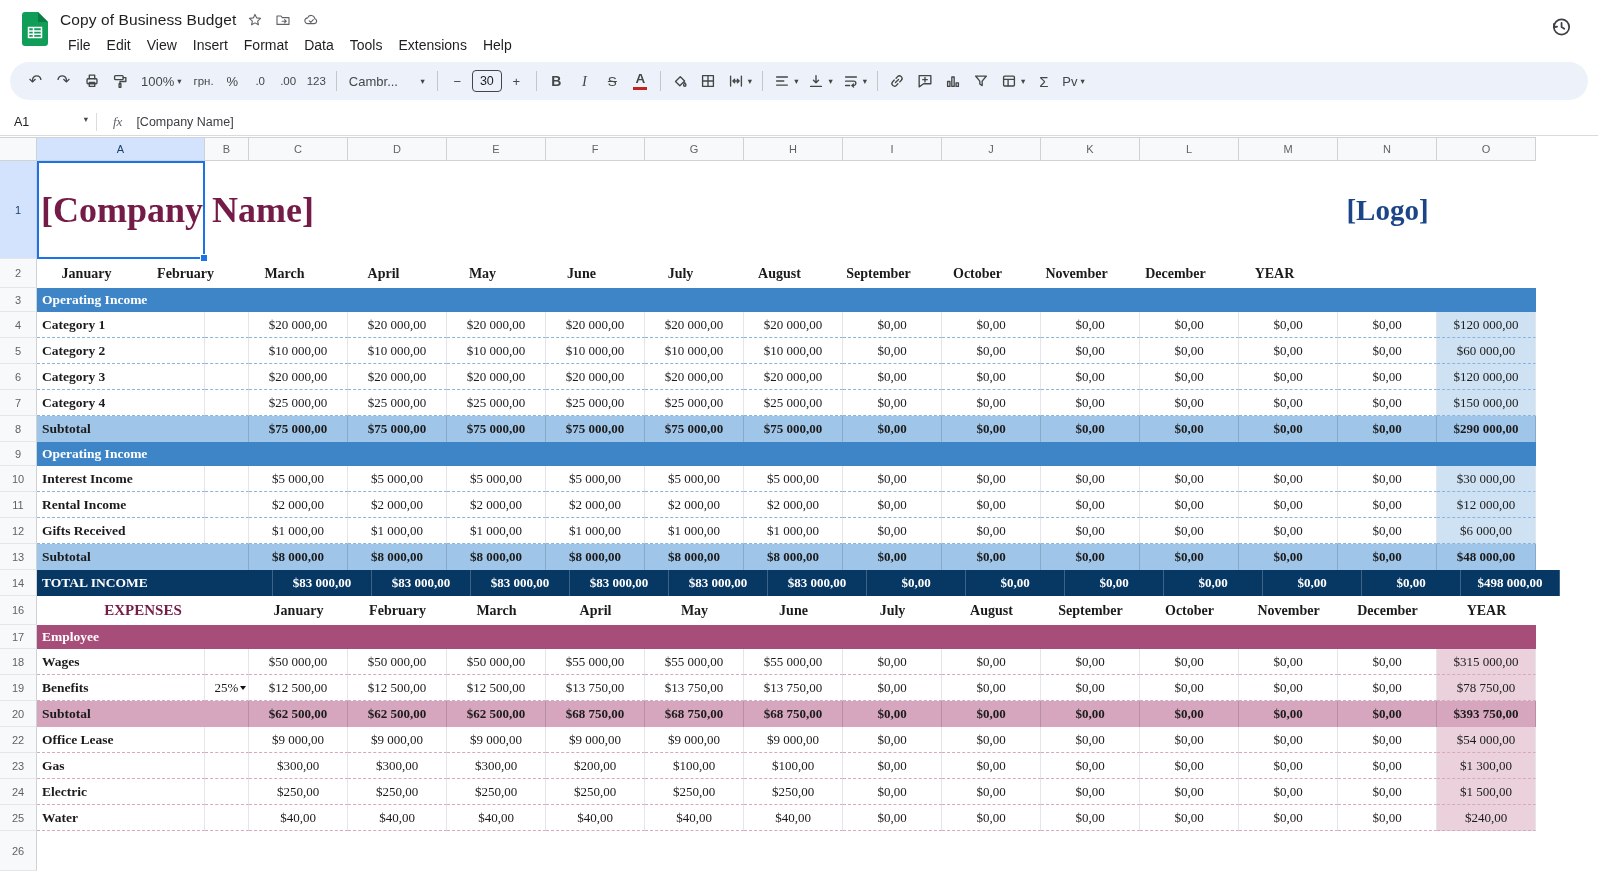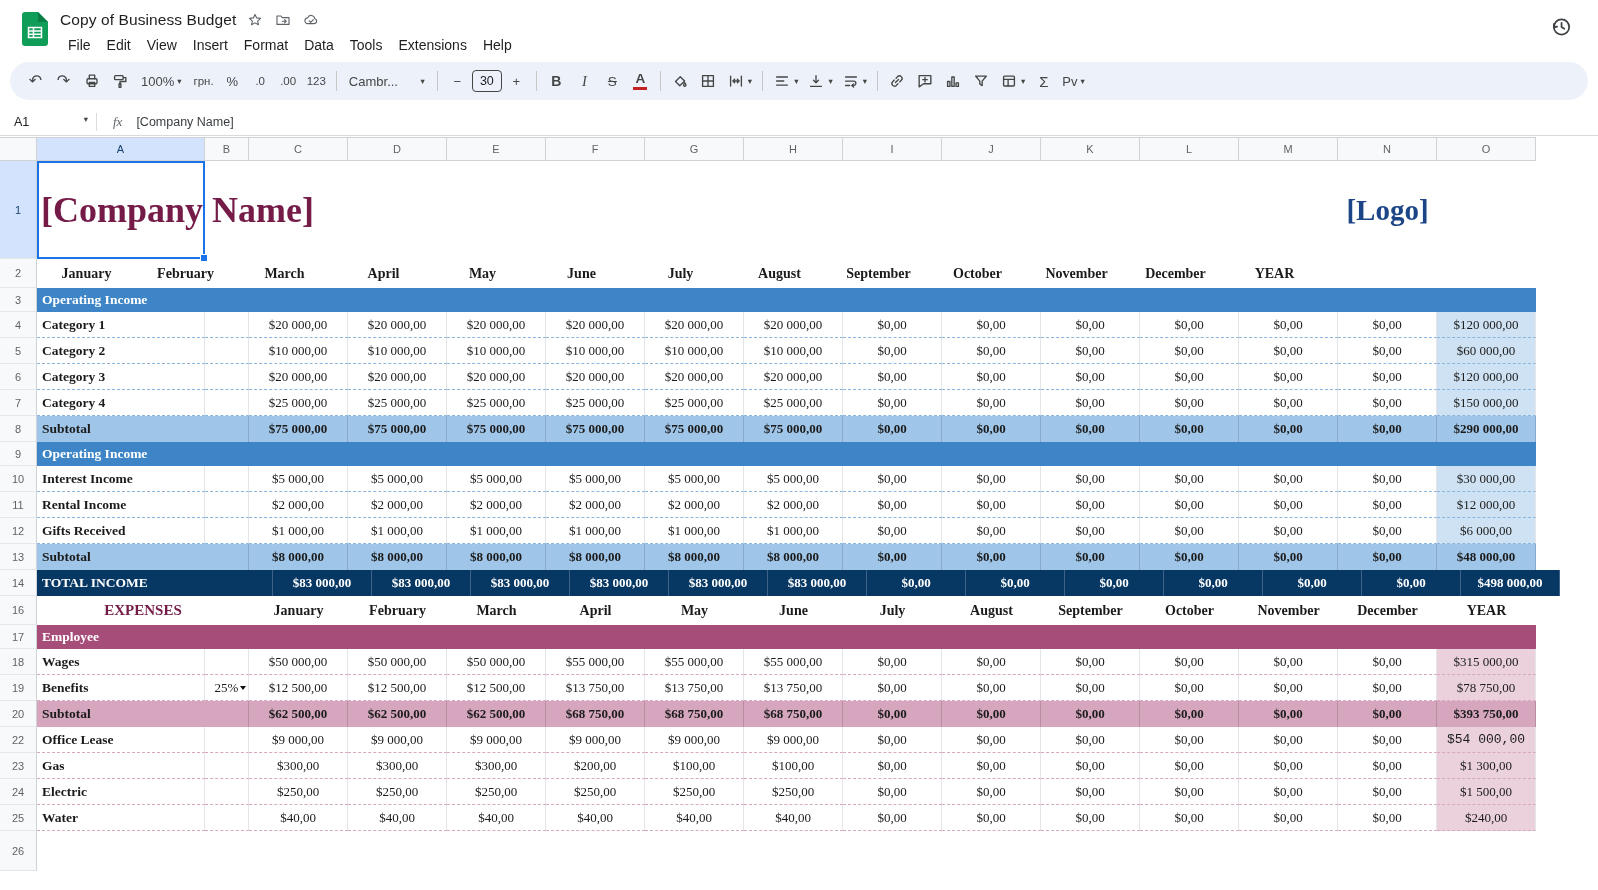--- a/index.html
+++ b/index.html
@@ -600,21 +600,21 @@
         <div class="cell val" style="width: 99px;">$9 000,00</div>
         <div class="cell val" style="width: 99px;">$9 000,00</div>
         <div class="cell val" style="width: 99px;">$9 000,00</div>
         <div class="cell val" style="width: 99px;">$9 000,00</div>
         <div class="cell val" style="width: 99px;">$0,00</div>
         <div class="cell val" style="width: 99px;">$0,00</div>
         <div class="cell val" style="width: 99px;">$0,00</div>
         <div class="cell val" style="width: 99px;">$0,00</div>
         <div class="cell val" style="width: 99px;">$0,00</div>
         <div class="cell val" style="width: 99px;">$0,00</div>
-        <div class="cell val year" style="width: 99px; font-family: Liberation Mono, monospace;">$54 000,00</div>
+        <div class="cell val year" style="width: 99px;">$54 000,00</div>
       </div>
       <div class="grow rt-data t-expense" style="height: 26px;">
         <div class="rowh">23</div>
         <div class="cell label" style="width: 168px;">Gas</div>
         <div class="cell pct" style="width: 44px;"></div>
         <div class="cell val" style="width: 99px;">$300,00</div>
         <div class="cell val" style="width: 99px;">$300,00</div>
         <div class="cell val" style="width: 99px;">$300,00</div>
         <div class="cell val" style="width: 99px;">$200,00</div>
         <div class="cell val" style="width: 99px;">$100,00</div>

